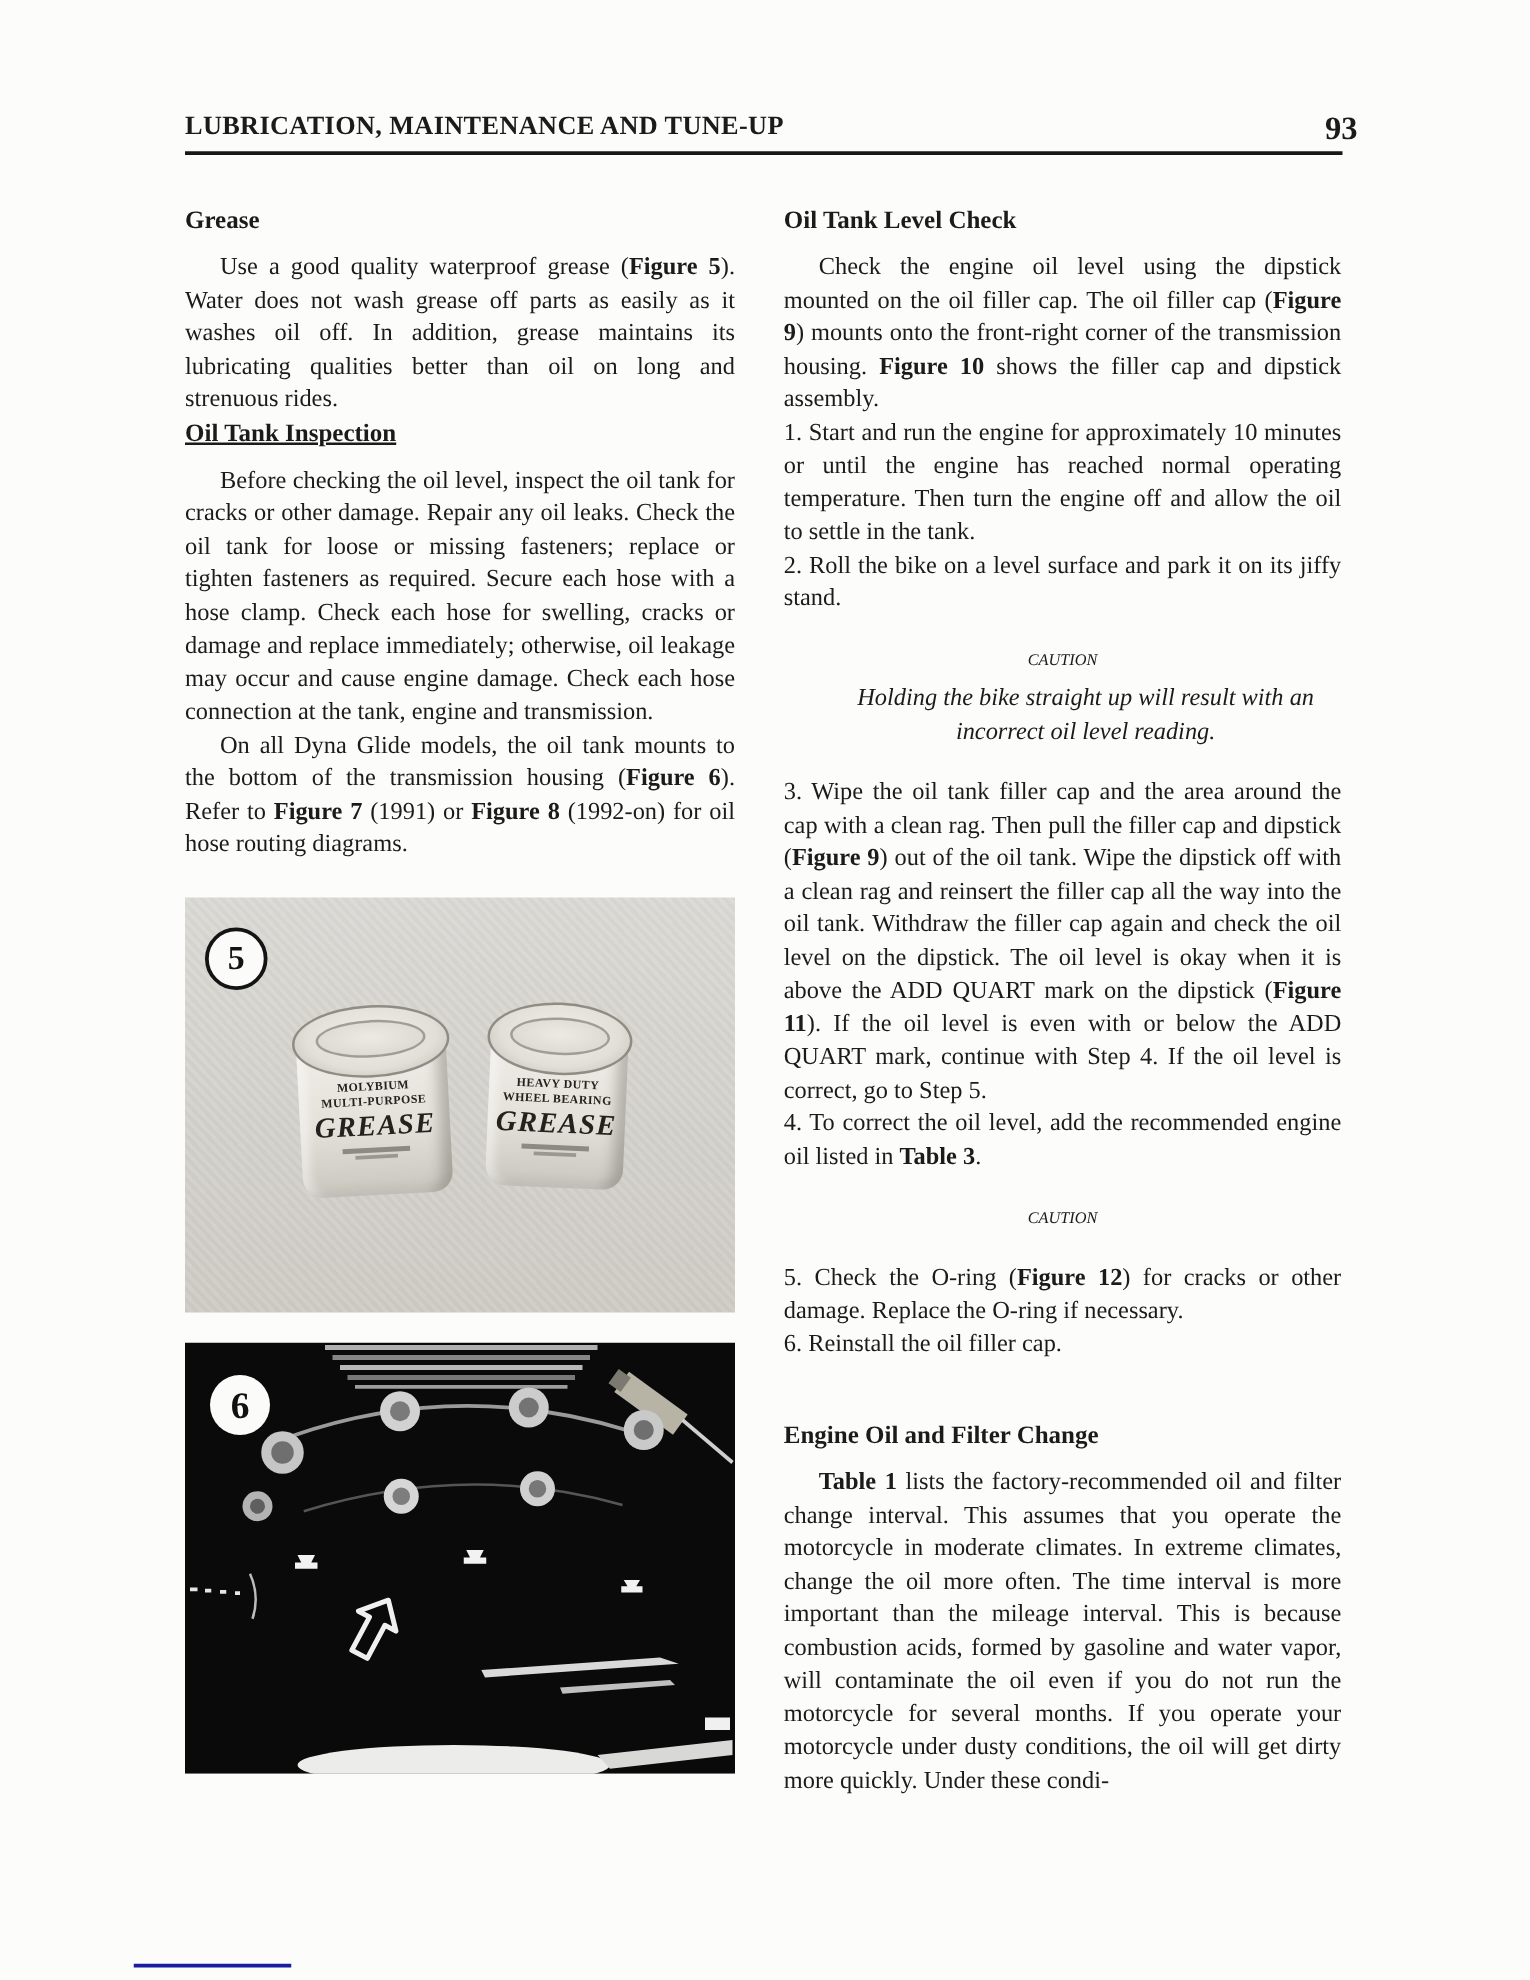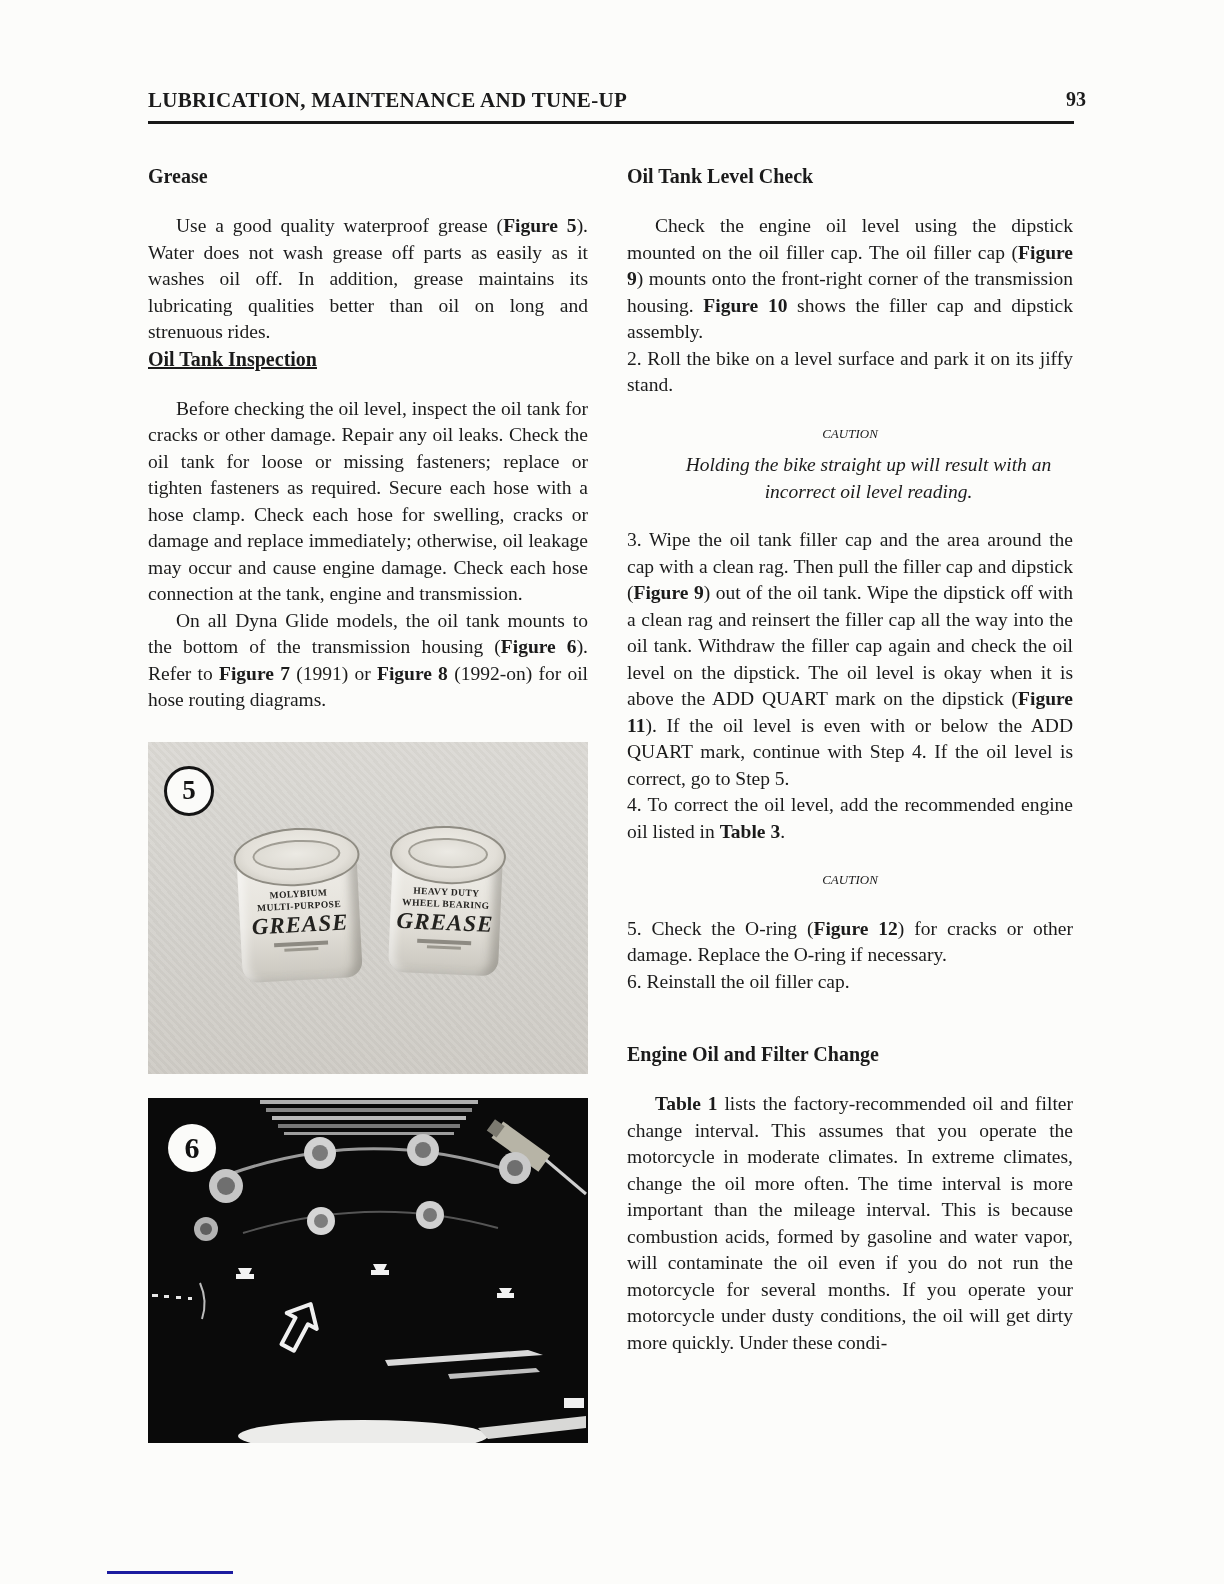--- a/index.html
+++ b/index.html
@@ -13,36 +13,36 @@
     overflow: hidden;
     padding-left: 20px;
   }
   
   .hdr-title {
     position: absolute; left: 148px; top: 88px;
     font-size: 21px; font-weight: bold; letter-spacing: 0.3px;
   }
   .hdr-page {
     position: absolute; right: 158px; top: 88px;
-    font-size: 20px; font-weight: bold;
+    font-size: 26px; font-weight: bold;
   }
   .hdr-rule {
     position: absolute; left: 148px; top: 121px;
     width: 926px; height: 3px; background: #181818;
   }
   
   .col { position: absolute; top: 163px; font-size: 19.5px; line-height: 26.5px; }
   .col-left  { left: 148px; width: 440px; }
   .col-right { left: 627px; width: 446px; }
   h3.sect {
     font-size: 20px; font-weight: bold; margin: 0; line-height: 26px;
   }
   .mt-sect { margin-top: 38px; text-decoration: underline; }
   p.body { margin: 0; text-align: justify; }
-  p.first { margin-top: 24px; }
+  p.first { margin-top: 12px; }
   p.indent { text-indent: 28px; }
   p.step { margin: 0; text-align: justify; }
   
   .caution { margin: 22px 0; font-style: italic; }
   .caution-title { text-align: center; margin: 0; font-size: 13px; }
   .caution-body { margin: 5px 20px 0 57px; text-align: center; font-size: 19.5px; }
   
   .figure5 {
     position: relative; margin-top: 28px;
     width: 440px; height: 332px;
@@ -215,20 +215,21 @@
       </svg>
     </div>
   </div>
 
   <div class="col col-right">
 
     <h3 class="sect">Oil Tank Level Check</h3>
 
     <p class="body first indent"><span>Check the engine oil level using the dipstick mounted on the oil filler cap. The oil filler cap (</span><b>Figure 9</b><span>) mounts onto the front-right corner of the transmission housing. </span><b>Figure 10</b><span> shows the filler cap and dipstick assembly.</span></p>
 
+    <p class="step">1. Start and run the engine for approximately 10 minutes or until the engine has reached normal operating temperature. Then turn the engine off and allow the oil to settle in the tank.</p>
     <p class="step">2. Roll the bike on a level surface and park it on its jiffy stand.</p>
 
     <div class="caution">
       <p class="caution-title">CAUTION</p>
       <p class="caution-body">Holding the bike straight up will result with an incorrect oil level reading.</p>
     </div>
 
     <p class="step"><span>3. Wipe the oil tank filler cap and the area around the cap with a clean rag. Then pull the filler cap and dipstick (</span><b>Figure 9</b><span>) out of the oil tank. Wipe the dipstick off with a clean rag and reinsert the filler cap all the way into the oil tank. Withdraw the filler cap again and check the oil level on the dipstick. The oil level is okay when it is above the ADD QUART mark on the dipstick (</span><b>Figure 11</b><span>). If the oil level is even with or below the ADD QUART mark, continue with Step 4. If the oil level is correct, go to Step 5.</span></p>
 
     <p class="step"><span>4. To correct the oil level, add the recommended engine oil listed in </span><b>Table 3</b><span>.</span></p>

